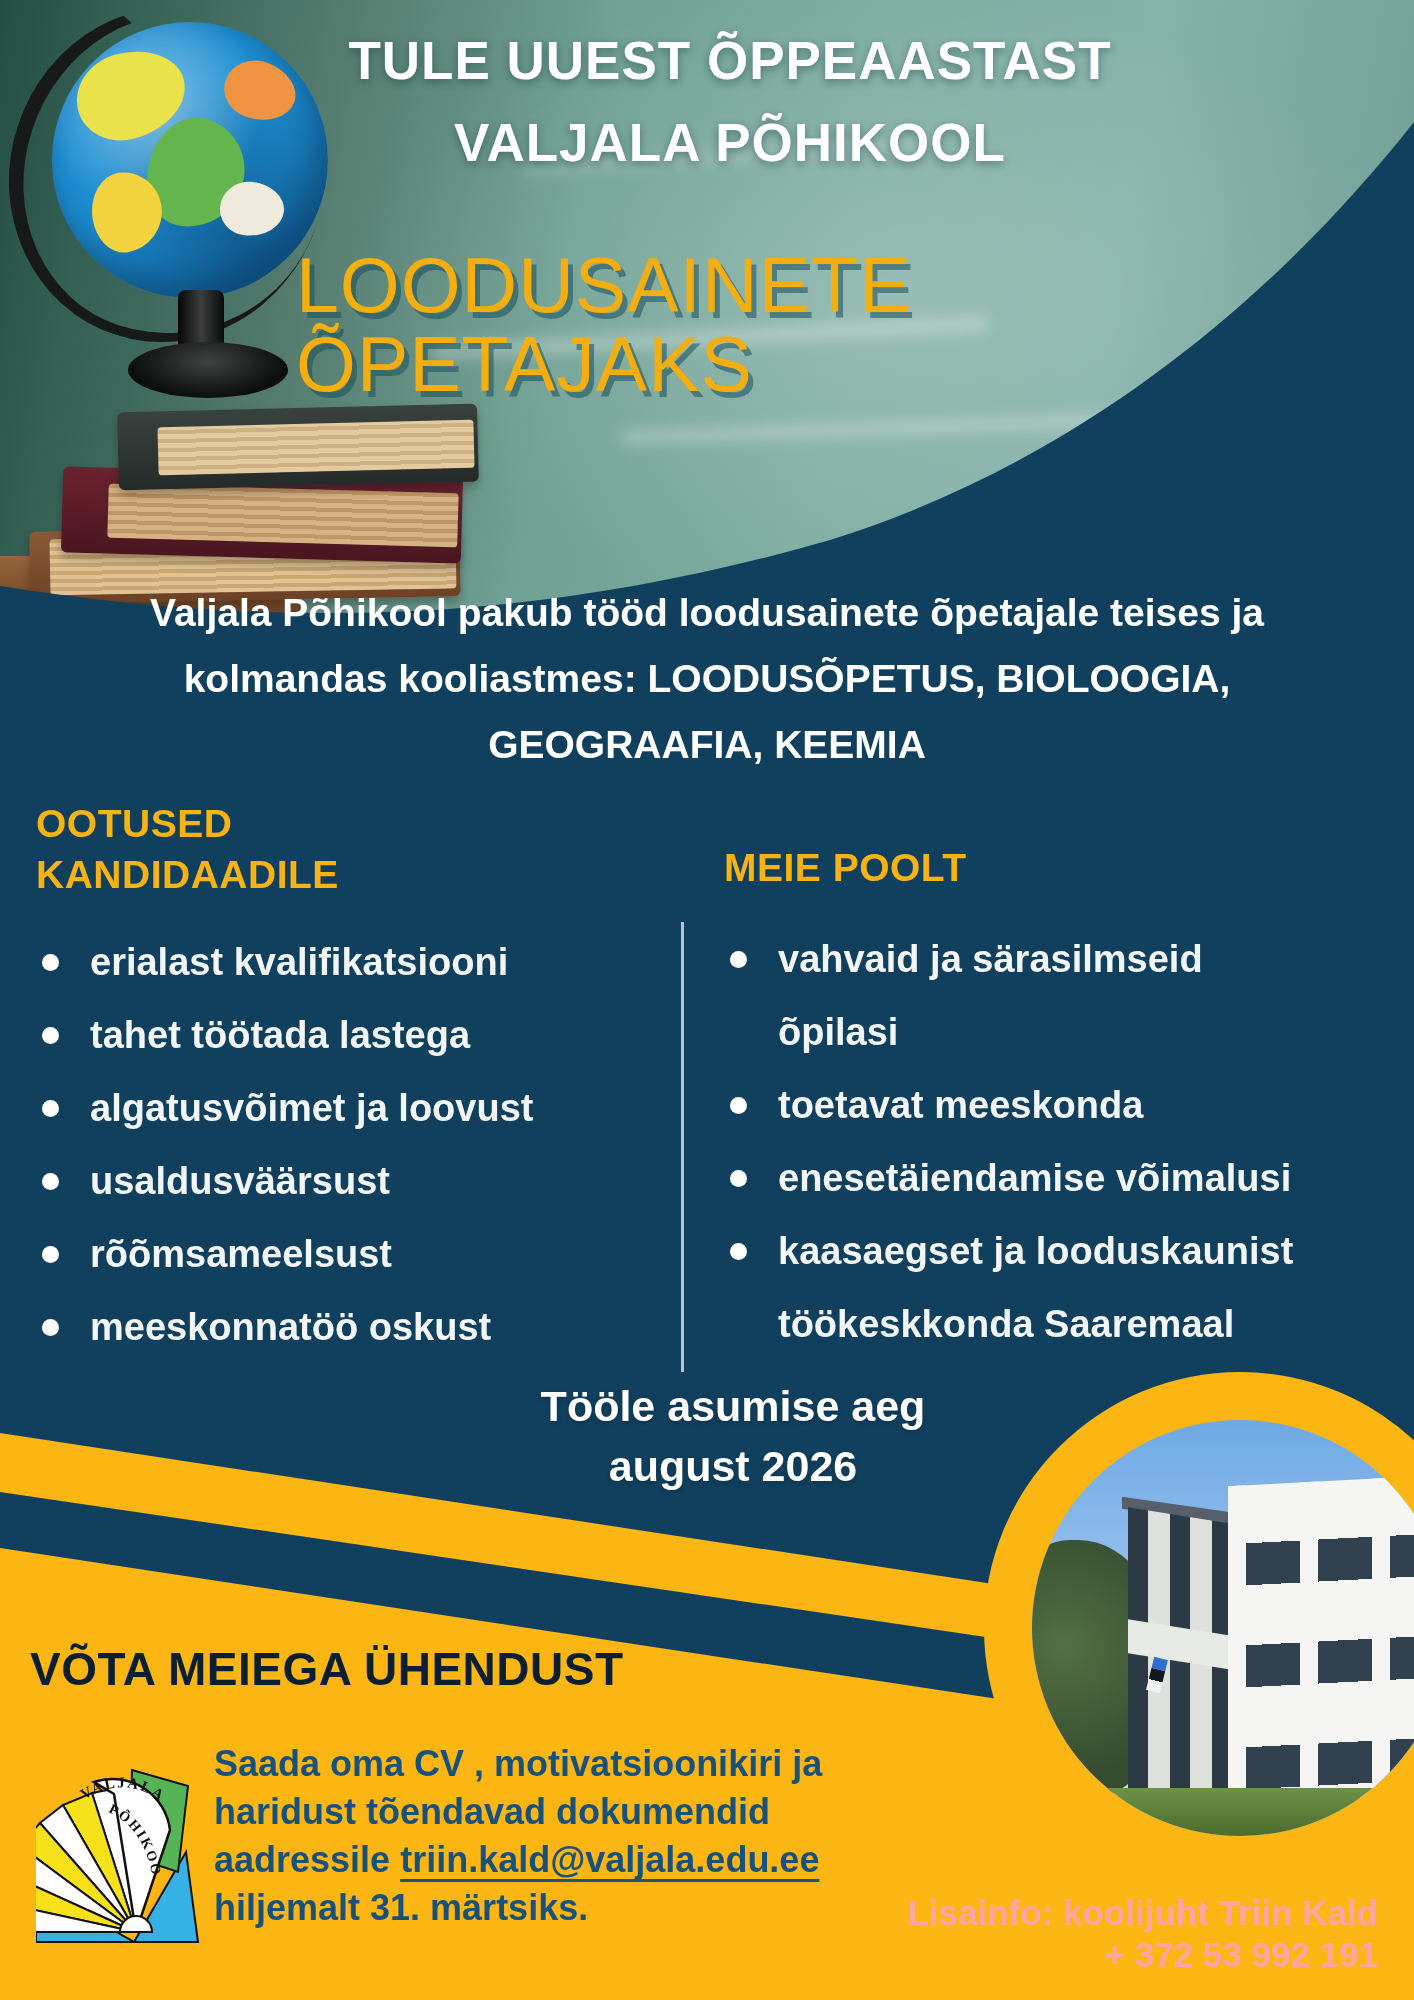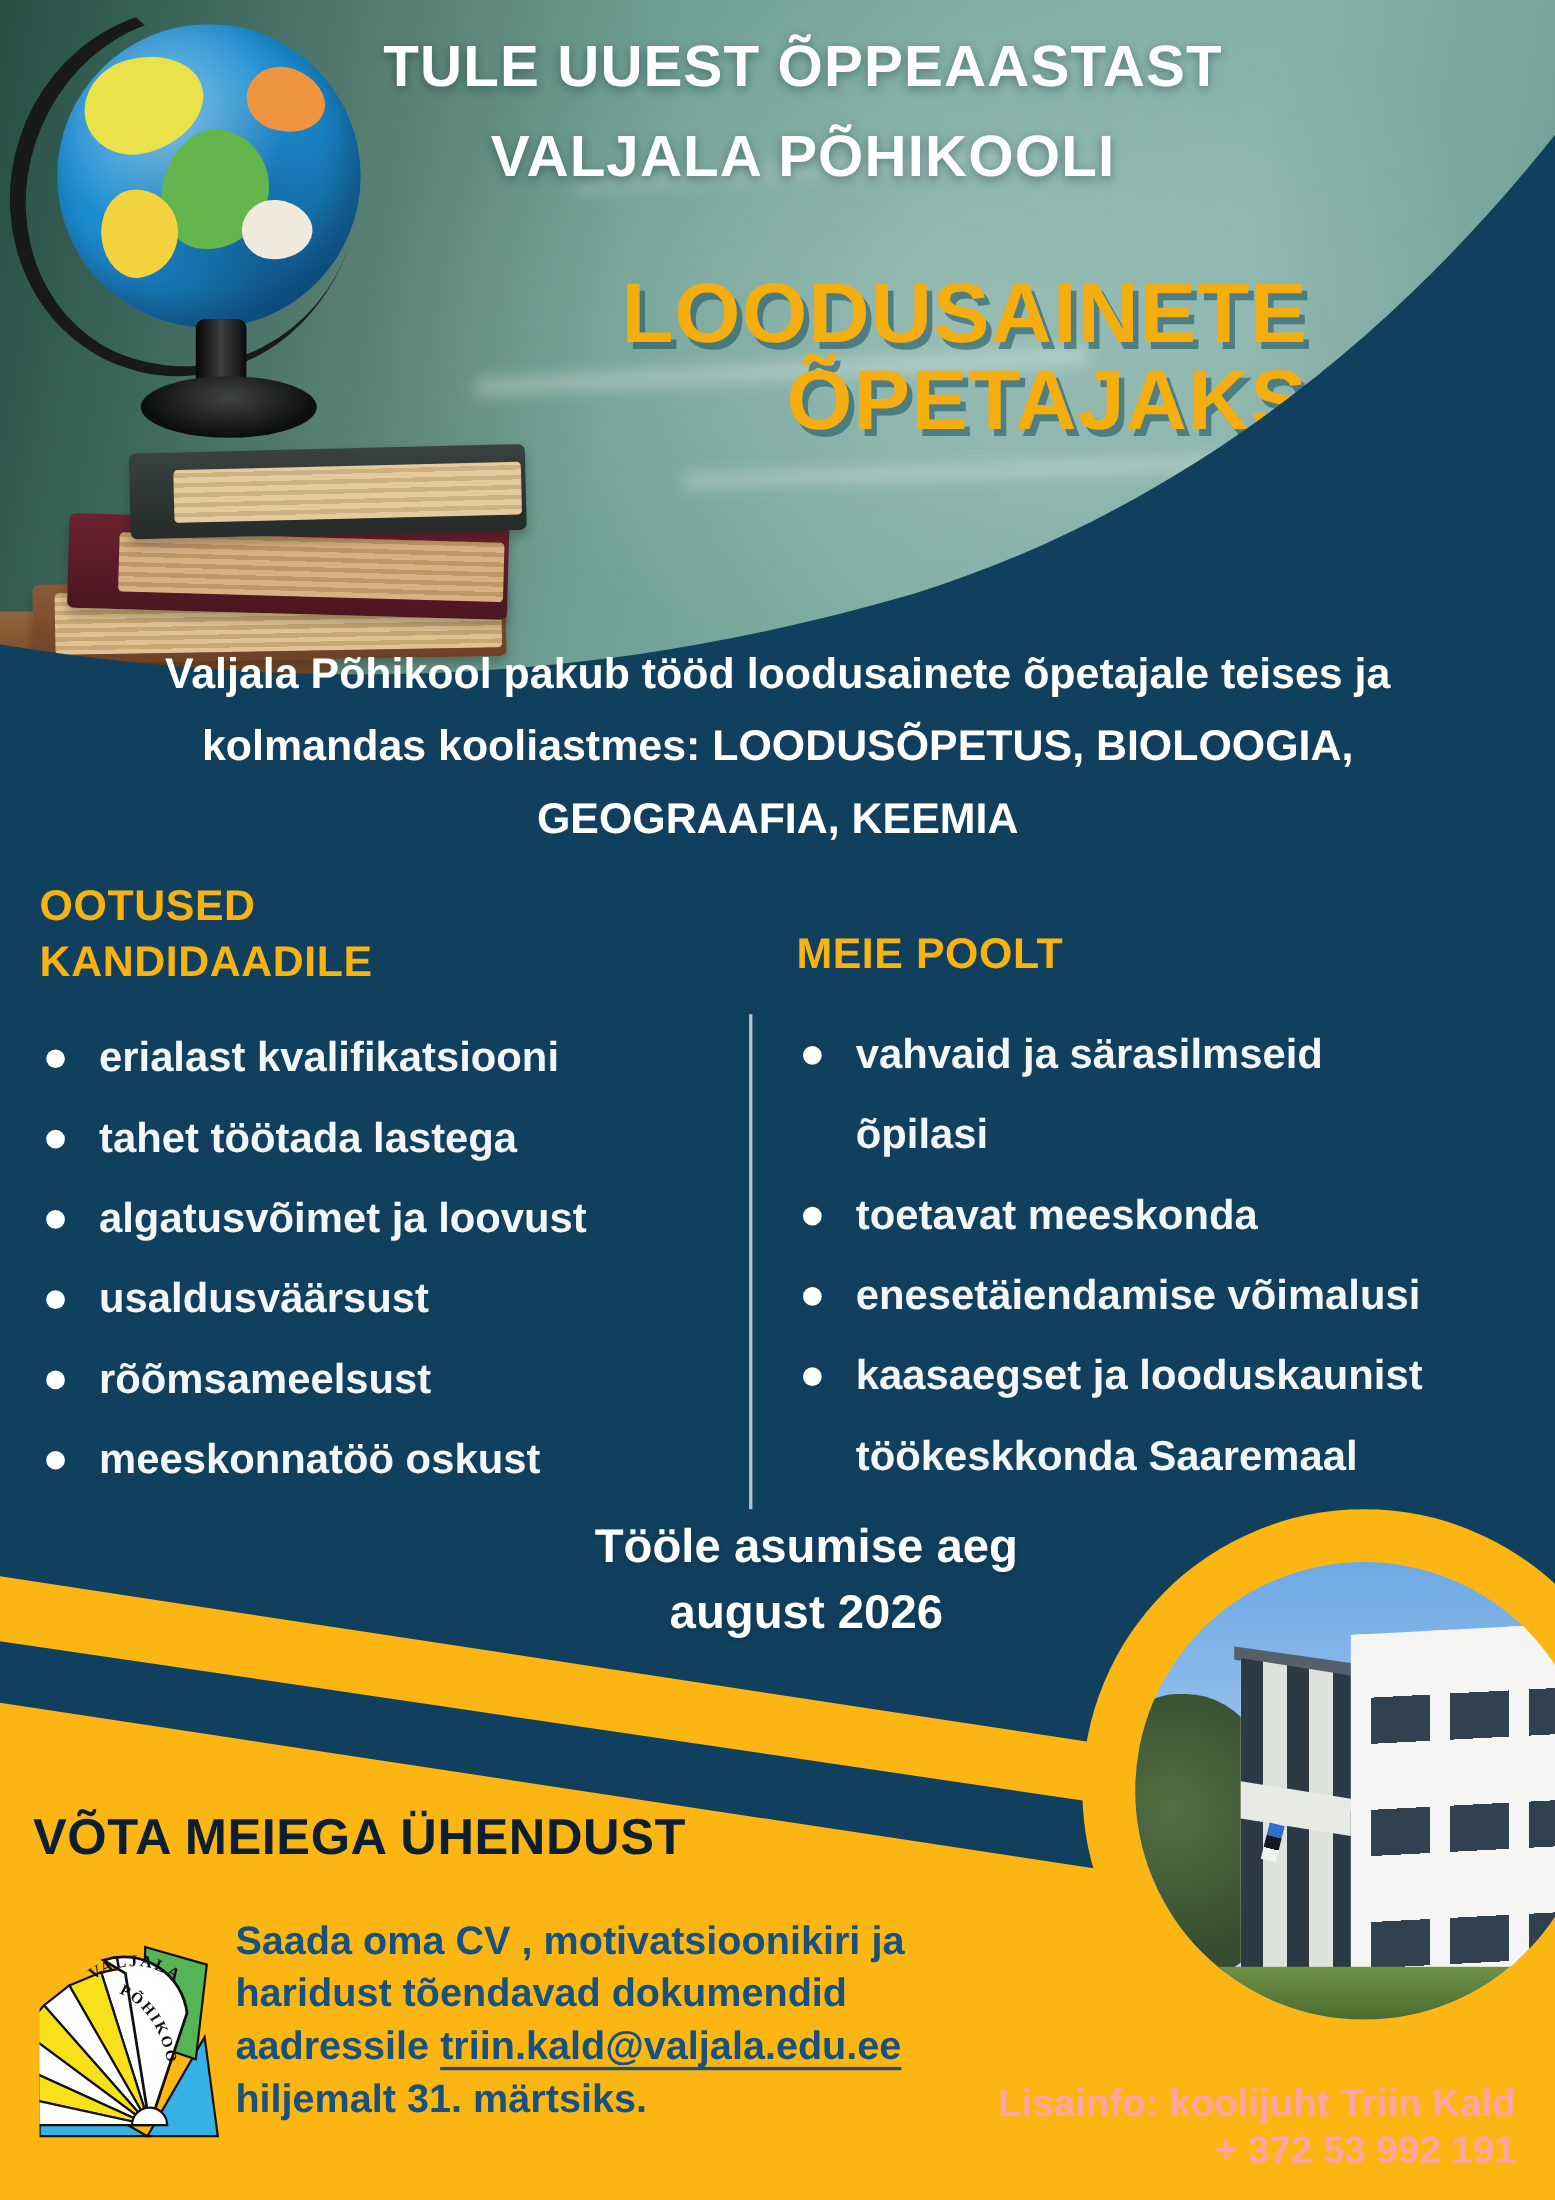--- a/index.html
+++ b/index.html
@@ -46,22 +46,22 @@
   .b2{left:62px;top:472px;width:400px;height:86px;background:linear-gradient(180deg,#6c2230,#4a1620);transform:rotate(1.6deg);}
   .b2 .pages{left:46px;top:16px;bottom:16px;background:repeating-linear-gradient(0deg,#d6b183 0 5px,#bf9766 5px 9px);}
   .b3{left:30px;top:528px;width:430px;height:72px;background:linear-gradient(180deg,#8a5a38,#6d4125);transform:rotate(-1deg);}
   .b3 .pages{left:20px;top:8px;bottom:8px;background:repeating-linear-gradient(0deg,#e0c294 0 4px,#c9a672 4px 8px);}
   .table{position:absolute;left:0;top:556px;width:300px;height:60px;background:linear-gradient(180deg,#96663c,#6b4124);}
   
   .hero-t1,.hero-t2{position:absolute;left:180px;width:1100px;text-align:center;color:#fff;
     font-weight:800;font-size:53px;letter-spacing:1px;text-shadow:0 3px 9px rgba(8,40,45,.4);}
   .hero-t1{top:30px;}
   .hero-t2{top:112px;}
-  .headline{position:absolute;left:284px;top:246px;width:905px;text-align:right;
-    color:#f5ae0f;font-weight:700;font-size:77px;line-height:79px;letter-spacing:1px;
+  .headline{position:absolute;left:296px;top:246px;width:905px;text-align:left;
+    color:#f5ae0f;font-weight:400;font-size:77px;line-height:79px;letter-spacing:1px;
     text-shadow:5px 6px 0 rgba(24,78,92,.55);}
   .curve{position:absolute;left:0;top:0;pointer-events:none;}
   
   .intro{position:absolute;left:67px;top:580px;width:1280px;text-align:center;
     color:#ffffff;font-weight:700;font-size:39px;line-height:66px;z-index:5;}
   .col-heading{color:#f7b312;font-weight:800;font-size:39px;line-height:51px;letter-spacing:.5px;}
   .col-left{position:absolute;left:36px;top:798px;width:630px;z-index:5;}
   .col-left .col-heading{width:430px;}
   .col-right{position:absolute;left:724px;top:798px;width:620px;z-index:5;}
   .col-right .col-heading{margin-top:44px;}
@@ -132,21 +132,21 @@
         <div class="pages"></div>
       </div>
     <div class="book b2">
         <div class="pages"></div>
       </div>
     <div class="book b1">
         <div class="pages"></div>
       </div>
 
     <div class="hero-t1">TULE UUEST ÕPPEAASTAST</div>
-    <div class="hero-t2">VALJALA PÕHIKOOLI</div>
+    <div class="hero-t2">VALJALA PÕHIKOOL</div>
     <div class="headline">
       <div>LOODUSAINETE</div>
       <div>ÕPETAJAKS</div>
     </div>
   </div>
 
   <svg class="curve" width="1414" height="700" viewBox="0 0 1414 700">
     <path d="M0 586 C 300 634 560 618 830 540 C 1080 462 1275 298 1414 122 L1414 700 L0 700 Z" fill="#10405e"></path>
   </svg>
 

